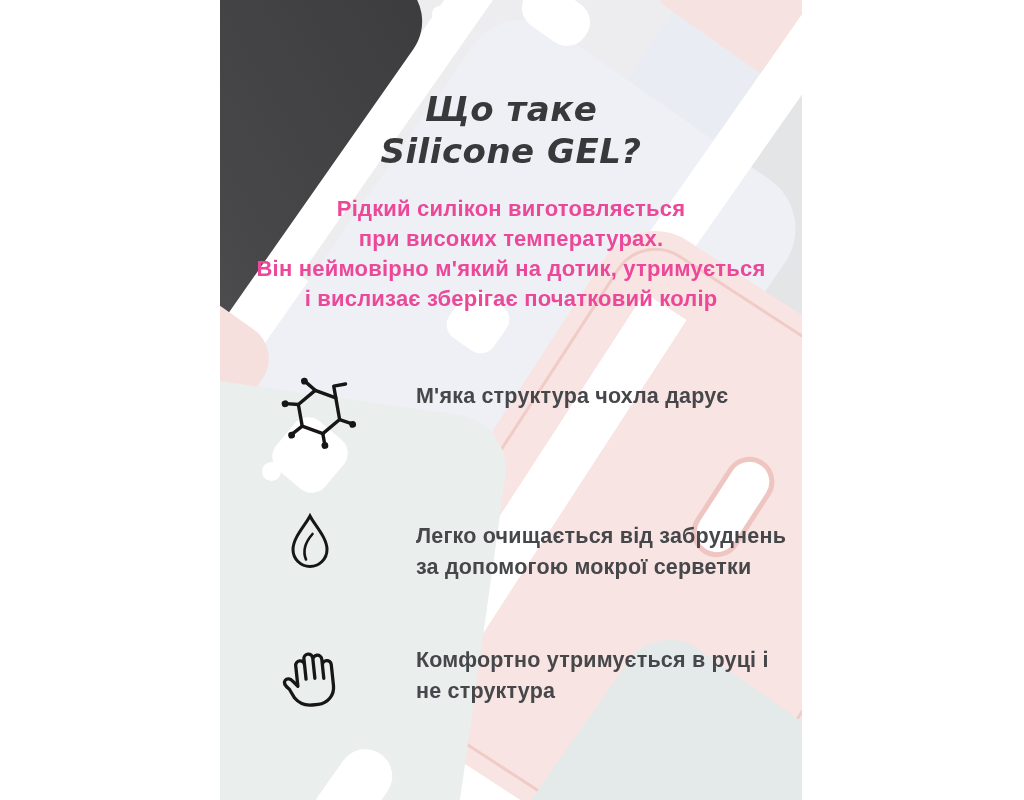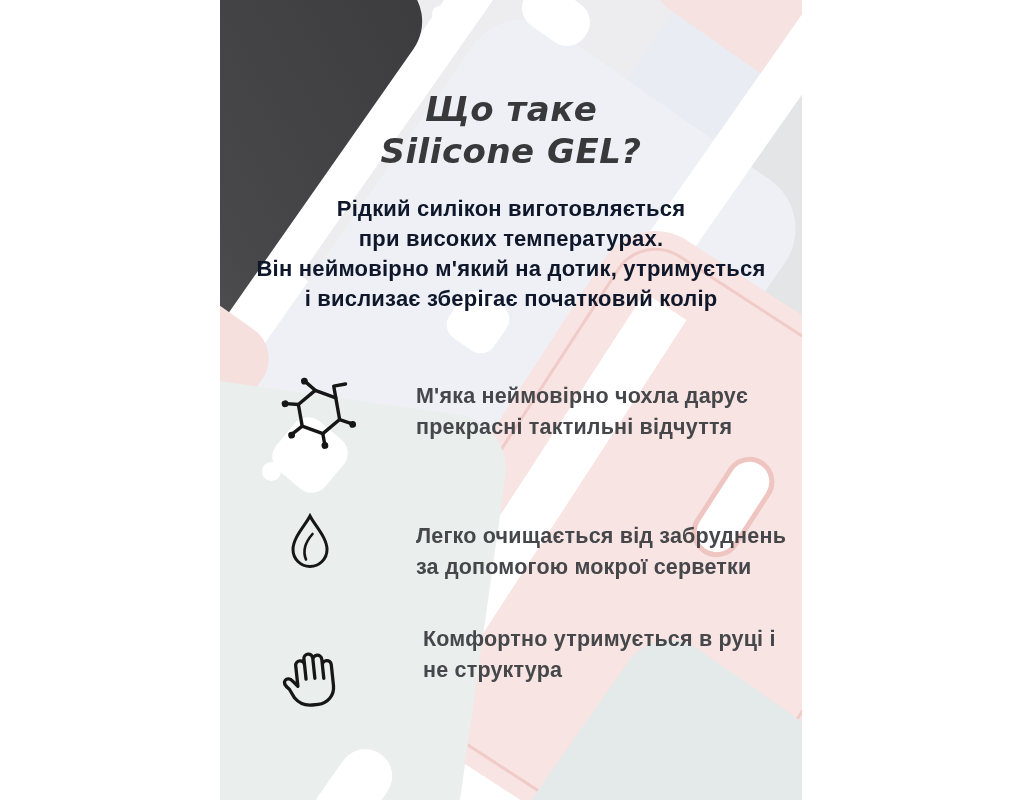--- a/index.html
+++ b/index.html
@@ -37,29 +37,29 @@
   #cutout-circle-mint{left:42px;top:462px;width:19px;height:19px;background:#ffffff;border-radius:50%;z-index:5;}
   #cutout-pill-bottom{left:105px;top:745px;width:54px;height:100px;background:#ffffff;border-radius:27px;transform:rotate(35deg);z-index:5;}
   
   .title{
     position:absolute;left:0;right:0;top:56px;text-align:center;z-index:10;
     font-family:"DejaVu Sans", sans-serif;font-weight:800;font-style:italic;
     font-size:34px;line-height:42px;color:#39393c;letter-spacing:0.5px;margin-top:32px;
   }
   .intro{
     position:absolute;left:0;right:0;top:194px;text-align:center;z-index:10;
-    font-size:22px;line-height:30px;color:#0f172a;font-weight:600;letter-spacing:0.2px;
+    font-size:22px;line-height:30px;color:#ec4899;font-weight:600;letter-spacing:0.2px;
   }
   .feat{
     position:absolute;left:196px;z-index:10;
     font-size:21.5px;line-height:30.5px;color:#45474a;font-weight:600;letter-spacing:0.2px;
   }
   #feat-1{top:381px;}
   #feat-2{top:521px;}
-  #feat-3{top:624px;margin-left:7px;}
+  #feat-3{top:645px;}
   .icon{position:absolute;z-index:10;}
   #icon-molecule{left:60px;top:370px;}
   #icon-drop{left:68px;top:512px;}
   #icon-hand{left:58px;top:646px;}
 </style>
 </head>
 <body>
 
 <div class="page">
   <div class="content">
@@ -111,22 +111,21 @@
         <g fill="#161616" transform="rotate(-10 39 42)">
           <circle cx="30" cy="9" r="3.4"></circle>
           <circle cx="70" cy="60" r="3.4"></circle>
           <circle cx="39" cy="76" r="3.4"></circle>
           <circle cx="8" cy="60" r="3.4"></circle>
           <circle cx="7" cy="28" r="3.4"></circle>
         </g>
       </svg>
     </span>
     <div class="feat" id="feat-1">
-      <div>М'яка неймовірно чохла дарує</div>
-      <div>прекрасні тактильні відчуття</div>
+      <div>М'яка структура чохла дарує</div>
     </div>
 
     <span class="icon" id="icon-drop">
       <svg width="44" height="58" viewBox="0 0 44 58">
         <path d="M22 4 C17.5 13 5 25.5 5 37.5 C5 46.9 12.6 54.5 22 54.5 C31.4 54.5 39 46.9 39 37.5 C39 25.5 26.5 13 22 4 Z" fill="none" stroke="#161616" stroke-width="3"></path>
         <path d="M24.5 22 C17.5 30 14.5 39 18 47.5" fill="none" stroke="#161616" stroke-width="2.6" stroke-linecap="round"></path>
       </svg>
     </span>
     <div class="feat" id="feat-2">
       <div>Легко очищається від забруднень</div>

